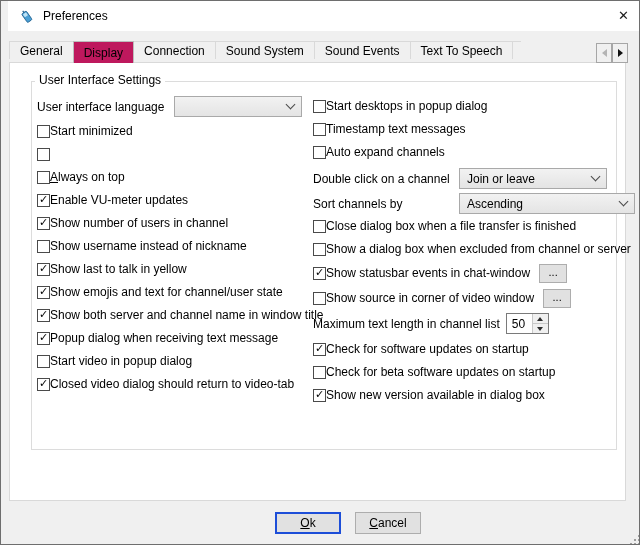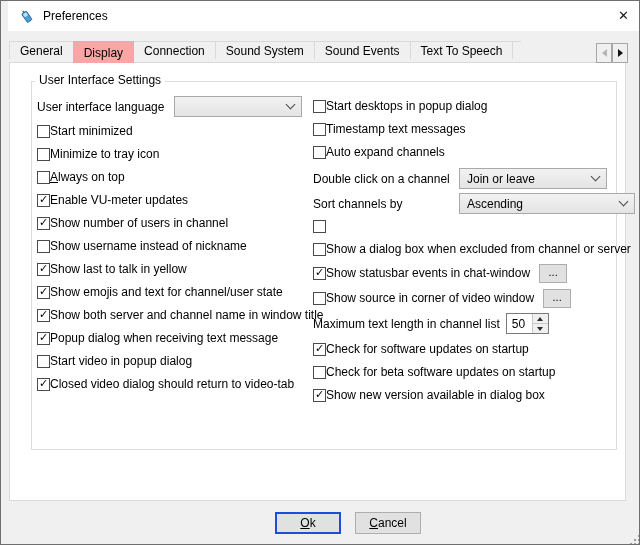--- a/index.html
+++ b/index.html
@@ -11,21 +11,21 @@
   }
   
   .titlebar{position:absolute;left:7px;top:0;width:100%;height:30px;background:#fff;}
   .appicon{position:absolute;left:11px;top:7px;width:16px;height:16px;}
   .title{position:absolute;left:35px;top:8px;}
   .closebtn{position:absolute;top:0;right:0;width:45px;height:29px;display:flex;align-items:center;justify-content:center;font-size:13px;color:#1a1a1a;}
   
   .tabbar{position:absolute;left:8px;top:40px;width:512px;height:22px;display:flex;align-items:flex-start;overflow:hidden;z-index:3;}
   .tab{box-sizing:border-box;height:18px;padding:2px 10px 0;background:#f0f0f0;border:1px solid #d9d9d9;border-bottom:none;white-space:nowrap;}
   .tab + .tab{margin-left:-1px;}
-  .tab.active{height:22px;padding-top:4px;background:#fca5a5;border-color:#bcbcbc;position:relative;z-index:4;}
+  .tab.active{height:22px;padding-top:4px;background:#be185d;border-color:#bcbcbc;position:relative;z-index:4;}
   .tabscroll{position:absolute;top:42px;width:16px;height:20px;background:#f0f0f0;border:1px solid #a6a6a6;box-sizing:border-box;display:flex;align-items:center;justify-content:center;z-index:5;}
   .tri-l{width:0;height:0;border-top:4px solid transparent;border-bottom:4px solid transparent;border-right:5px solid #b4b4b4;}
   .tri-r{width:0;height:0;border-top:4px solid transparent;border-bottom:4px solid transparent;border-left:5px solid #111;}
   
   .page{position:absolute;left:8px;top:61px;width:615px;height:437px;background:#fff;border:1px solid #d9d9d9;z-index:1;}
   .groupbox{position:absolute;left:30px;top:80px;width:584px;height:367px;border:1px solid #dcdcdc;z-index:2;}
   .grouplabel{position:absolute;left:34px;top:72px;background:#fff;padding:0 4px;z-index:3;}
   
   .row{position:absolute;height:20px;display:flex;align-items:center;gap:0;white-space:nowrap;z-index:3;}
   .lblrow{position:absolute;height:21px;display:flex;align-items:center;white-space:nowrap;z-index:3;}
@@ -101,21 +101,20 @@
   <div class="row" style="left:36px;top:120px">
     <span class="cb">
         <span class="mark"></span>
       </span>
     <span>Start minimized</span>
   </div>
   <div class="row" style="left:36px;top:143px">
     <span class="cb">
         <span class="mark"></span>
       </span>
-    <span>Minimize to tray icon</span>
   </div>
   <div class="row" style="left:36px;top:166px">
     <span class="cb">
         <span class="mark"></span>
       </span>
     <span><span class="mn">A</span><span>lways on top</span></span>
   </div>
   <div class="row" style="left:36px;top:189px">
     <span class="cb">
         <span class="mark">✓</span>
@@ -203,20 +202,21 @@
   </div>
   <div class="combo" style="left:458px;top:192px;width:176px">
     <span class="val">Ascending</span>
     <span class="chev"></span>
   </div>
 
   <div class="row" style="left:312px;top:215px">
     <span class="cb">
         <span class="mark"></span>
       </span>
+    <span>Close dialog box when a file transfer is finished</span>
   </div>
   <div class="row" style="left:312px;top:238px">
     <span class="cb">
         <span class="mark"></span>
       </span>
     <span>Show a dialog box when excluded from channel or server</span>
   </div>
   <div class="row" style="left:312px;top:262px">
     <span class="cb">
         <span class="mark">✓</span>

